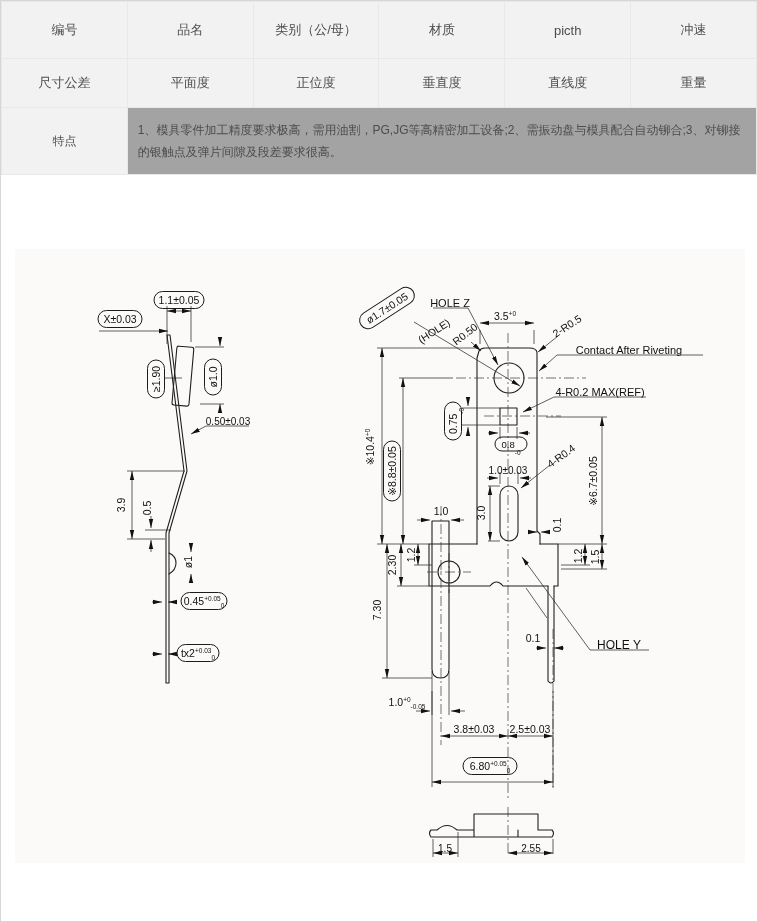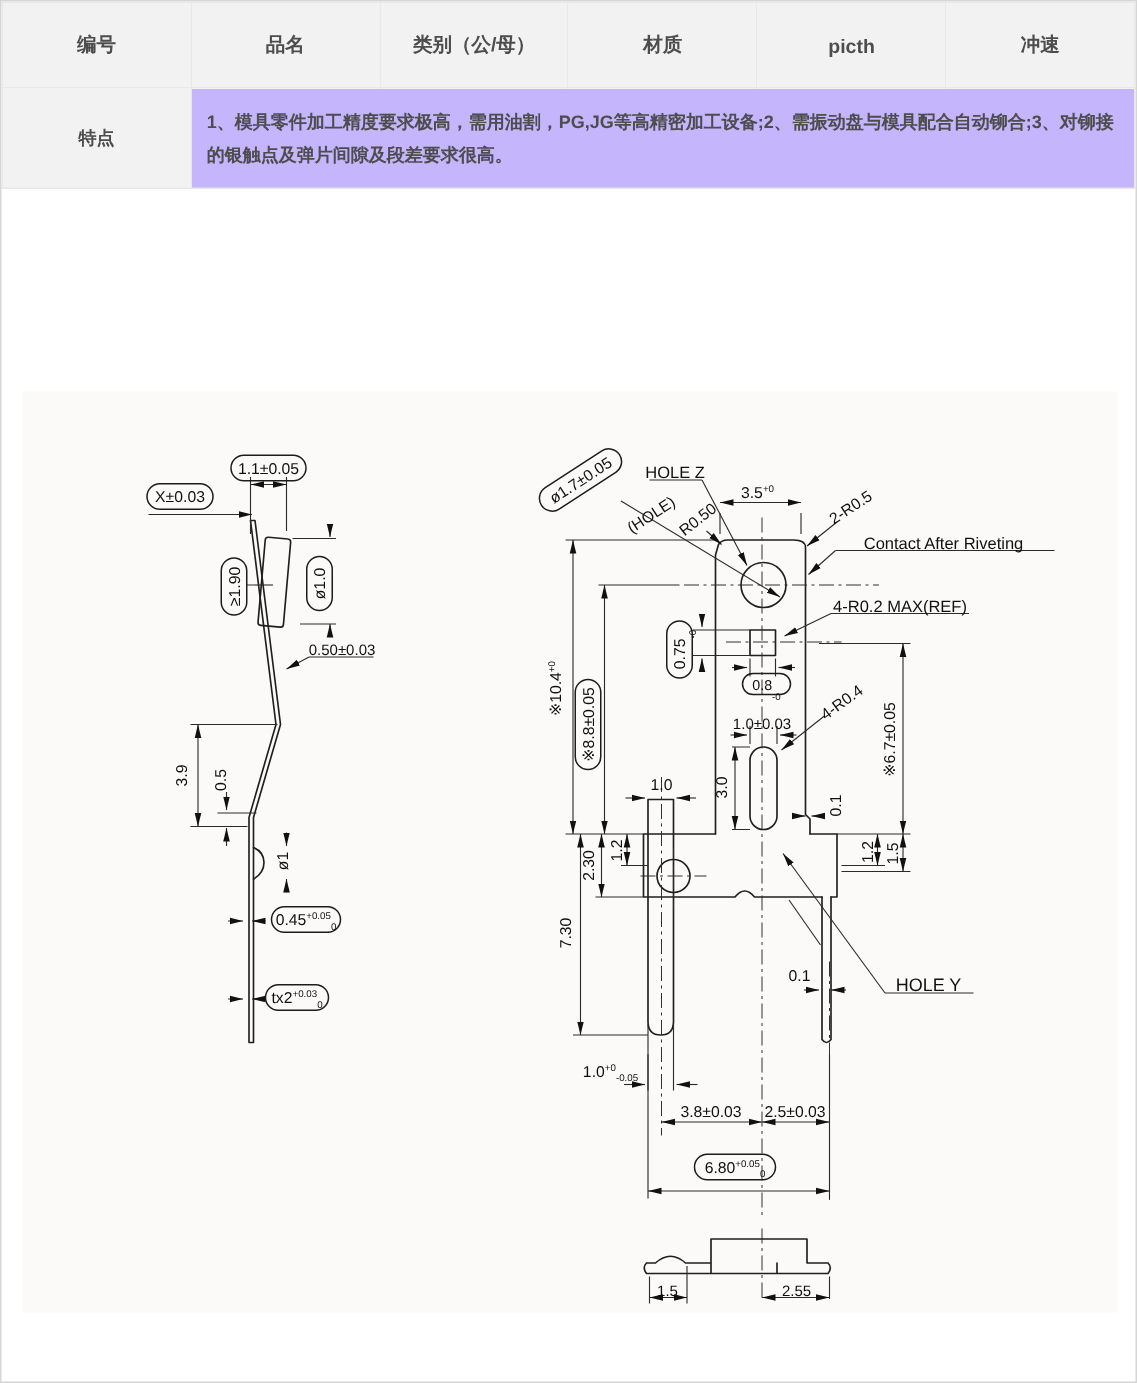--- a/index.html
+++ b/index.html
@@ -2,30 +2,30 @@
 <html><head>
 <meta charset="utf-8">
 <style>
   html,body{margin:0;padding:0;background:#ffffff;}
   .page{position:relative;width:756px;height:920px;border:1px solid #d6d6d6;background:#fff;
         font-family:"Liberation Sans","DejaVu Sans",sans-serif;overflow:hidden;}
   
   table.spec{border-collapse:collapse;width:100%;table-layout:fixed;}
   table.spec td{border:1px solid #e8e8e8;text-align:center;vertical-align:middle;
         font-size:12px;color:#4d4d4d;padding:0 4px;overflow:hidden;}
-  table.spec tr.shade td{background:#f2f2f2;font-weight:bold;}
-  table.spec tr td.white{background:#c4b5fd;}
+  table.spec tr.shade td{background:#f2f2f2;}
+  table.spec tr td.white{background:#a3a3a3;}
   tr.r0 td{height:56px;font-size:13px;}
   tr.r1 td{height:37px;}
   tr.r2 td{height:48px;font-size:13px;}
   tr.r3 td{height:32px;}
   tr.r4 td{height:58px;}
   td.feature{ text-align:left !important;padding:4px 10px !important;line-height:1.85;font-size:12px;}
   
-  .drawing{position:absolute;left:0;top:249px;width:756px;height:646px;}
+  .drawing{position:absolute;left:0;top:237px;width:756px;height:646px;}
   .scanbg{fill:#fbfaf8;}
   .geo{fill:none;stroke:#1f1f1f;stroke-width:1.1;stroke-linecap:round;stroke-linejoin:round;}
   .thin{fill:none;stroke:#2b2b2b;stroke-width:0.75;}
   .cl{fill:none;stroke:#2b2b2b;stroke-width:0.65;stroke-dasharray:10 3 2 3;}
   .oval{fill:none;stroke:#1c1c1c;stroke-width:1;}
   text.dl{font-family:"Liberation Sans","DejaVu Sans",sans-serif;fill:#101010;}
 </style>
 </head>
 <body>
 
@@ -33,20 +33,28 @@
 
   <table class="spec">
     <tbody id="spec-body">
         <tr class="r0 shade">
           <td>编号</td>
           <td>品名</td>
           <td>类别（公/母）</td>
           <td>材质</td>
           <td>picth</td>
           <td>冲速</td>
+        </tr>
+        <tr class="r2 shade">
+          <td>尺寸公差</td>
+          <td>平面度</td>
+          <td>正位度</td>
+          <td>垂直度</td>
+          <td>直线度</td>
+          <td>重量</td>
         </tr>
         <tr class="r4 shade">
           <td>特点</td>
           <td colspan="5" class="feature white">1、模具零件加工精度要求极高，需用油割，PG,JG等高精密加工设备;2、需振动盘与模具配合自动铆合;3、对铆接的银触点及弹片间隙及段差要求很高。</td>
         </tr>
       </tbody>
   </table>
 
   <div class="drawing">
     <svg id="dwg" width="756" height="646" viewBox="0 237 756 646" xmlns="http://www.w3.org/2000/svg">

